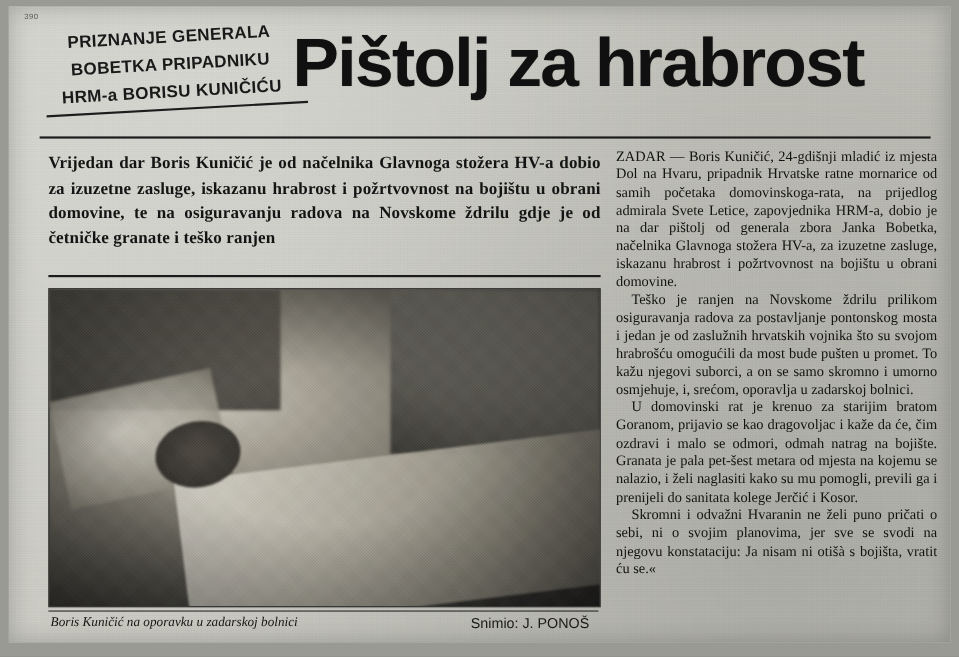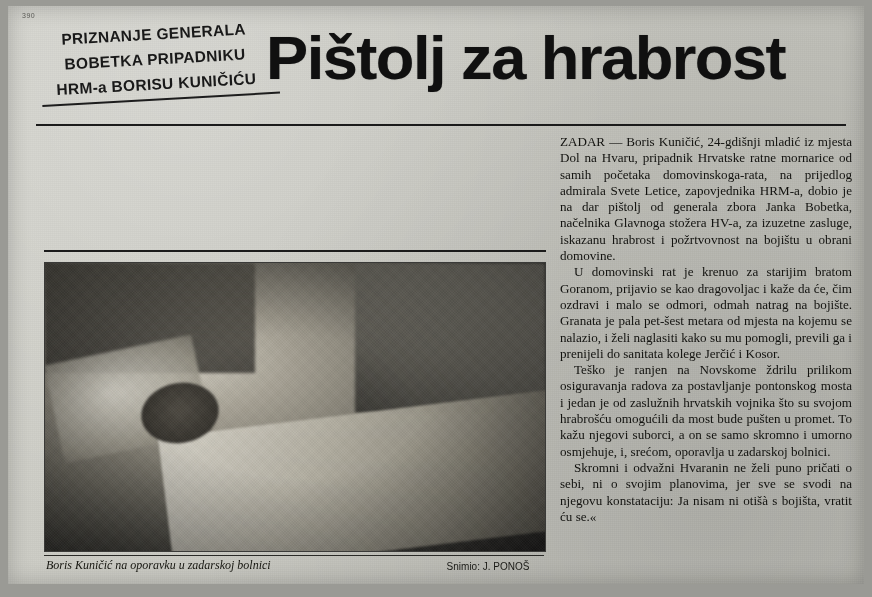--- a/index.html
+++ b/index.html
@@ -235,24 +235,24 @@
     font-size: 12px;
     line-height: 15px;
     color: #15150f;
   }
   .credit {
     position: absolute;
     left: 420px;
     top: 554px;
     width: 120px;
     font-family: "Liberation Sans", sans-serif;
-    font-size: 10px;
+    font-size: 13px;
     line-height: 13px;
     color: #1a1a16;
-    text-align: center;
+    text-align: left;
   }
 
   
   .body-col {
     position: absolute;
     left: 552px;
     top: 128px;
     width: 292px;
     font-family: "Liberation Serif", serif;
     font-size: 13.1px;
@@ -293,20 +293,21 @@
       <div class="line">PRIZNANJE GENERALA</div>
       <div class="line">BOBETKA PRIPADNIKU</div>
       <div class="line">HRM-a BORISU KUNIČIĆU</div>
       <div class="rule"></div>
     </div>
 
     <div class="headline">Pištolj za hrabrost</div>
 
     <div class="top-rule"></div>
 
+    <div class="lead">Vrijedan dar Boris Kuničić je od načelnika Glavnoga stožera HV-a dobio za izuzetne zasluge, iskazanu hrabrost i požrtvovnost na bojištu u obrani domovine, te na osiguravanju radova na Novskome ždrilu gdje je od četničke granate i teško ranjen</div>
     <div class="lead-rule"></div>
 
     <div class="photo">
       <div class="base"></div>
       <div class="wallpanel"></div>
       <div class="headboard"></div>
       <div class="pillow"></div>
       <div class="bedsheet"></div>
       <div class="face"></div>
       <div class="darkcorner"></div>
@@ -314,20 +315,20 @@
     </div>
 
     <div class="caption-rule-top"></div>
     <div class="caption">Boris Kuničić na oporavku u zadarskoj bolnici</div>
     <div class="credit">Snimio: J. PONOŠ</div>
 
     <div class="col-divider"></div>
 
     <div class="body-col">
       <p class="first">ZADAR — Boris Kuničić, 24-gdišnji mladić iz mjesta Dol na Hvaru, pripadnik Hrvatske ratne mornarice od samih početaka domovinskoga-rata, na prijedlog admirala Svete Letice, zapovjednika HRM-a, dobio je na dar pištolj od generala zbora Janka Bobetka, načelnika Glavnoga stožera HV-a, za izuzetne zasluge, iskazanu hrabrost i požrtvovnost na bojištu u obrani domovine.</p>
+      <p>Teško je ranjen na Novskome ždrilu prilikom osiguravanja radova za postavljanje pontonskog mosta i jedan je od zaslužnih hrvatskih vojnika što su svojom hrabrošću omogućili da most bude pušten u promet. To kažu njegovi suborci, a on se samo skromno i umorno osmjehuje, i, srećom, oporavlja u zadarskoj bolnici.</p>
       <p>U domovinski rat je krenuo za starijim bratom Goranom, prijavio se kao dragovoljac i kaže da će, čim ozdravi i malo se odmori, odmah natrag na bojište. Granata je pala pet-šest metara od mjesta na kojemu se nalazio, i želi naglasiti kako su mu pomogli, previli ga i prenijeli do sanitata kolege Jerčić i Kosor.</p>
-      <p>Teško je ranjen na Novskome ždrilu prilikom osiguravanja radova za postavljanje pontonskog mosta i jedan je od zaslužnih hrvatskih vojnika što su svojom hrabrošću omogućili da most bude pušten u promet. To kažu njegovi suborci, a on se samo skromno i umorno osmjehuje, i, srećom, oporavlja u zadarskoj bolnici.</p>
       <p>Skromni i odvažni Hvaranin ne želi puno pričati o sebi, ni o svojim planovima, jer sve se svodi na njegovu konstataciju: Ja nisam ni otišà s bojišta, vratit ću se.«</p>
 
     </div>
 
   </div>
 </div>
 
 </body></html>

